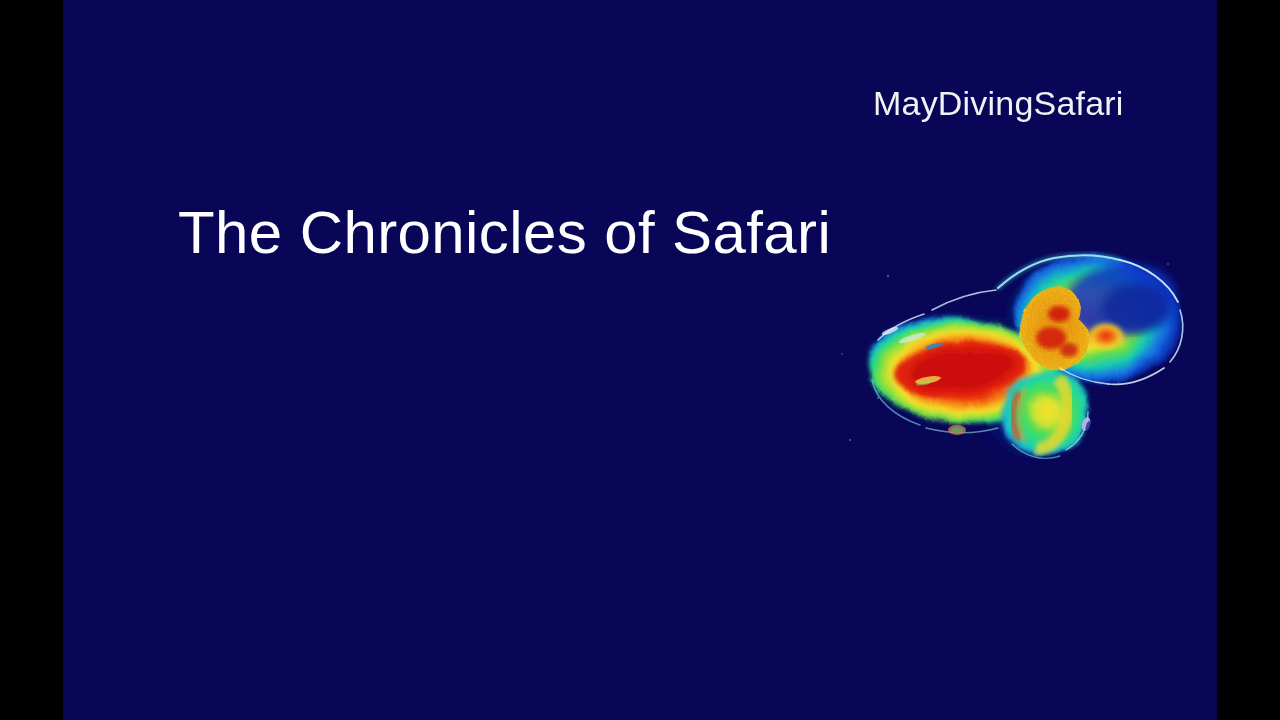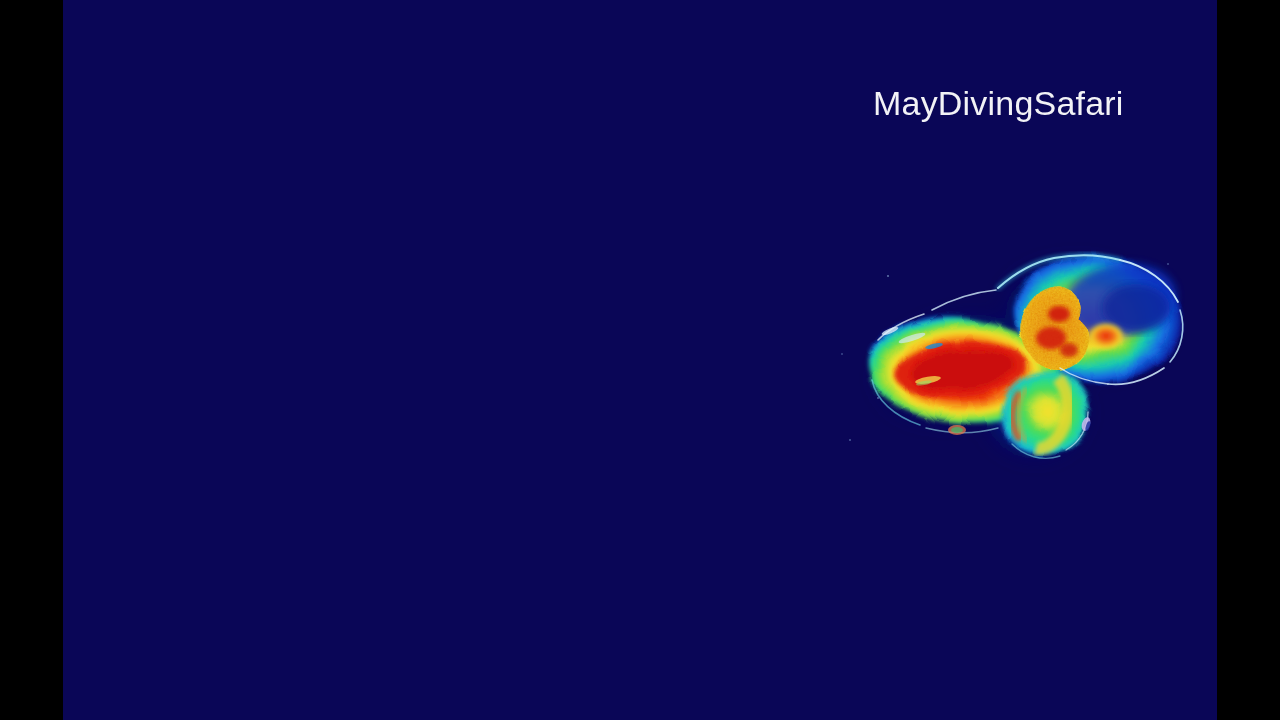--- a/index.html
+++ b/index.html
@@ -304,19 +304,20 @@
           <circle cx="22" cy="126" r="1" fill="#7fa8d8" opacity="0.4"></circle>
           <circle cx="58" cy="170" r="1" fill="#a8cdee" opacity="0.45"></circle>
           <circle cx="348" cy="36" r="1" fill="#8fb8e4" opacity="0.4"></circle>
         </g>
 
       </svg>
     </div>
 
     <div id="watermark">MayDivingSafari</div>
 
+    <div id="main-title">The Chronicles of Safari</div>
 
   </div>
 
   <div id="lb-left" class="letterbox"></div>
   <div id="lb-right" class="letterbox"></div>
 
 </div>
 
 </body></html>

